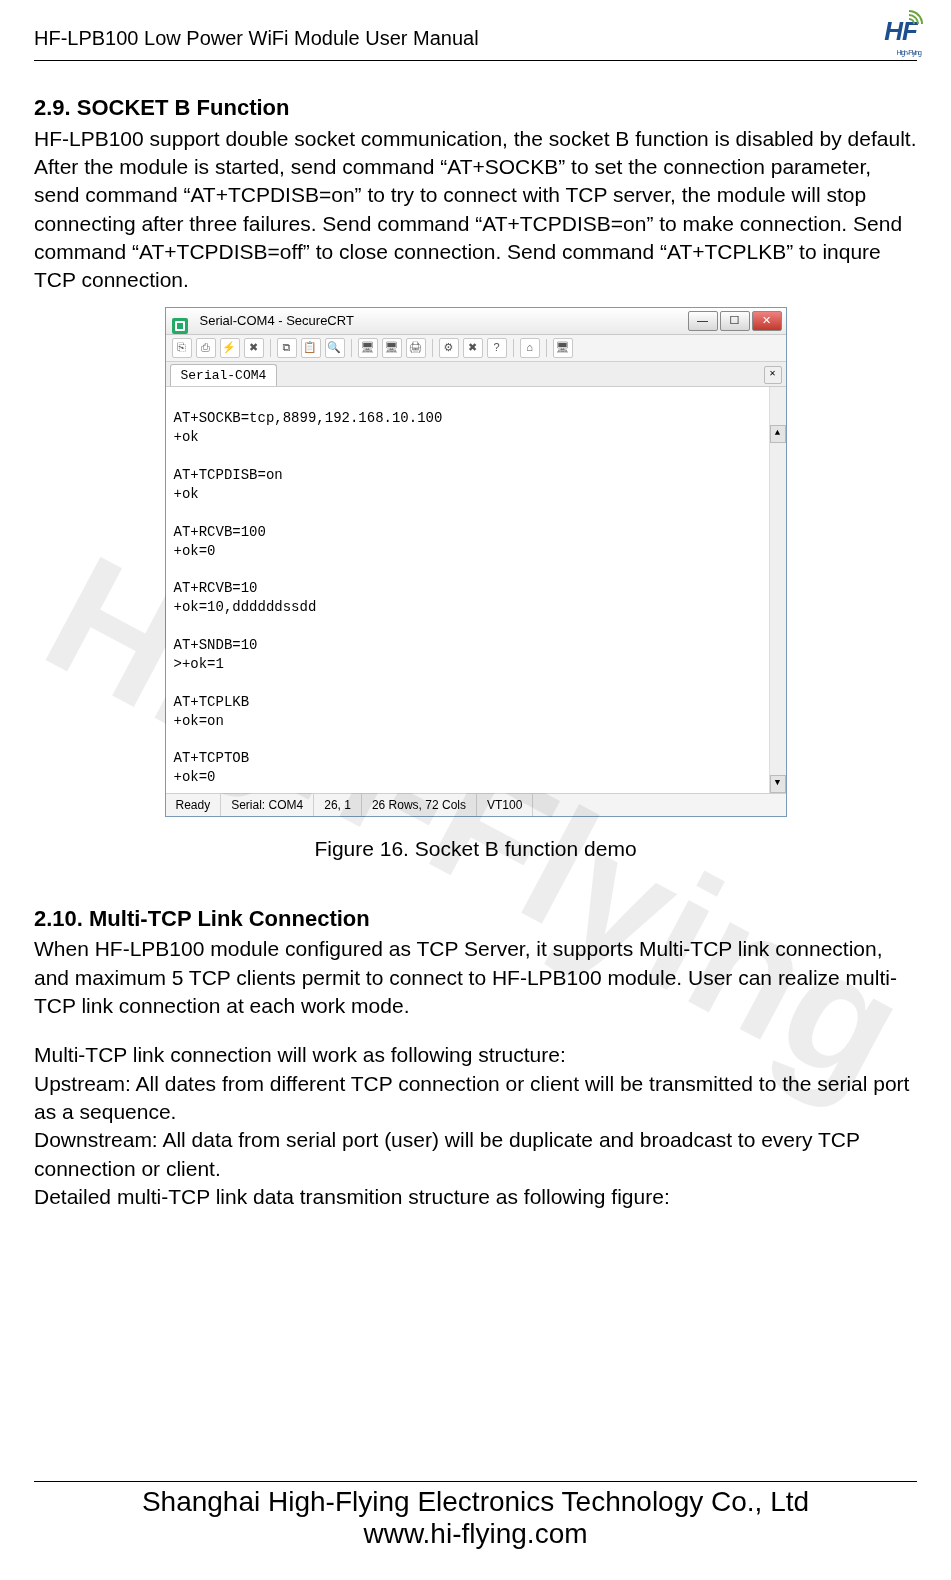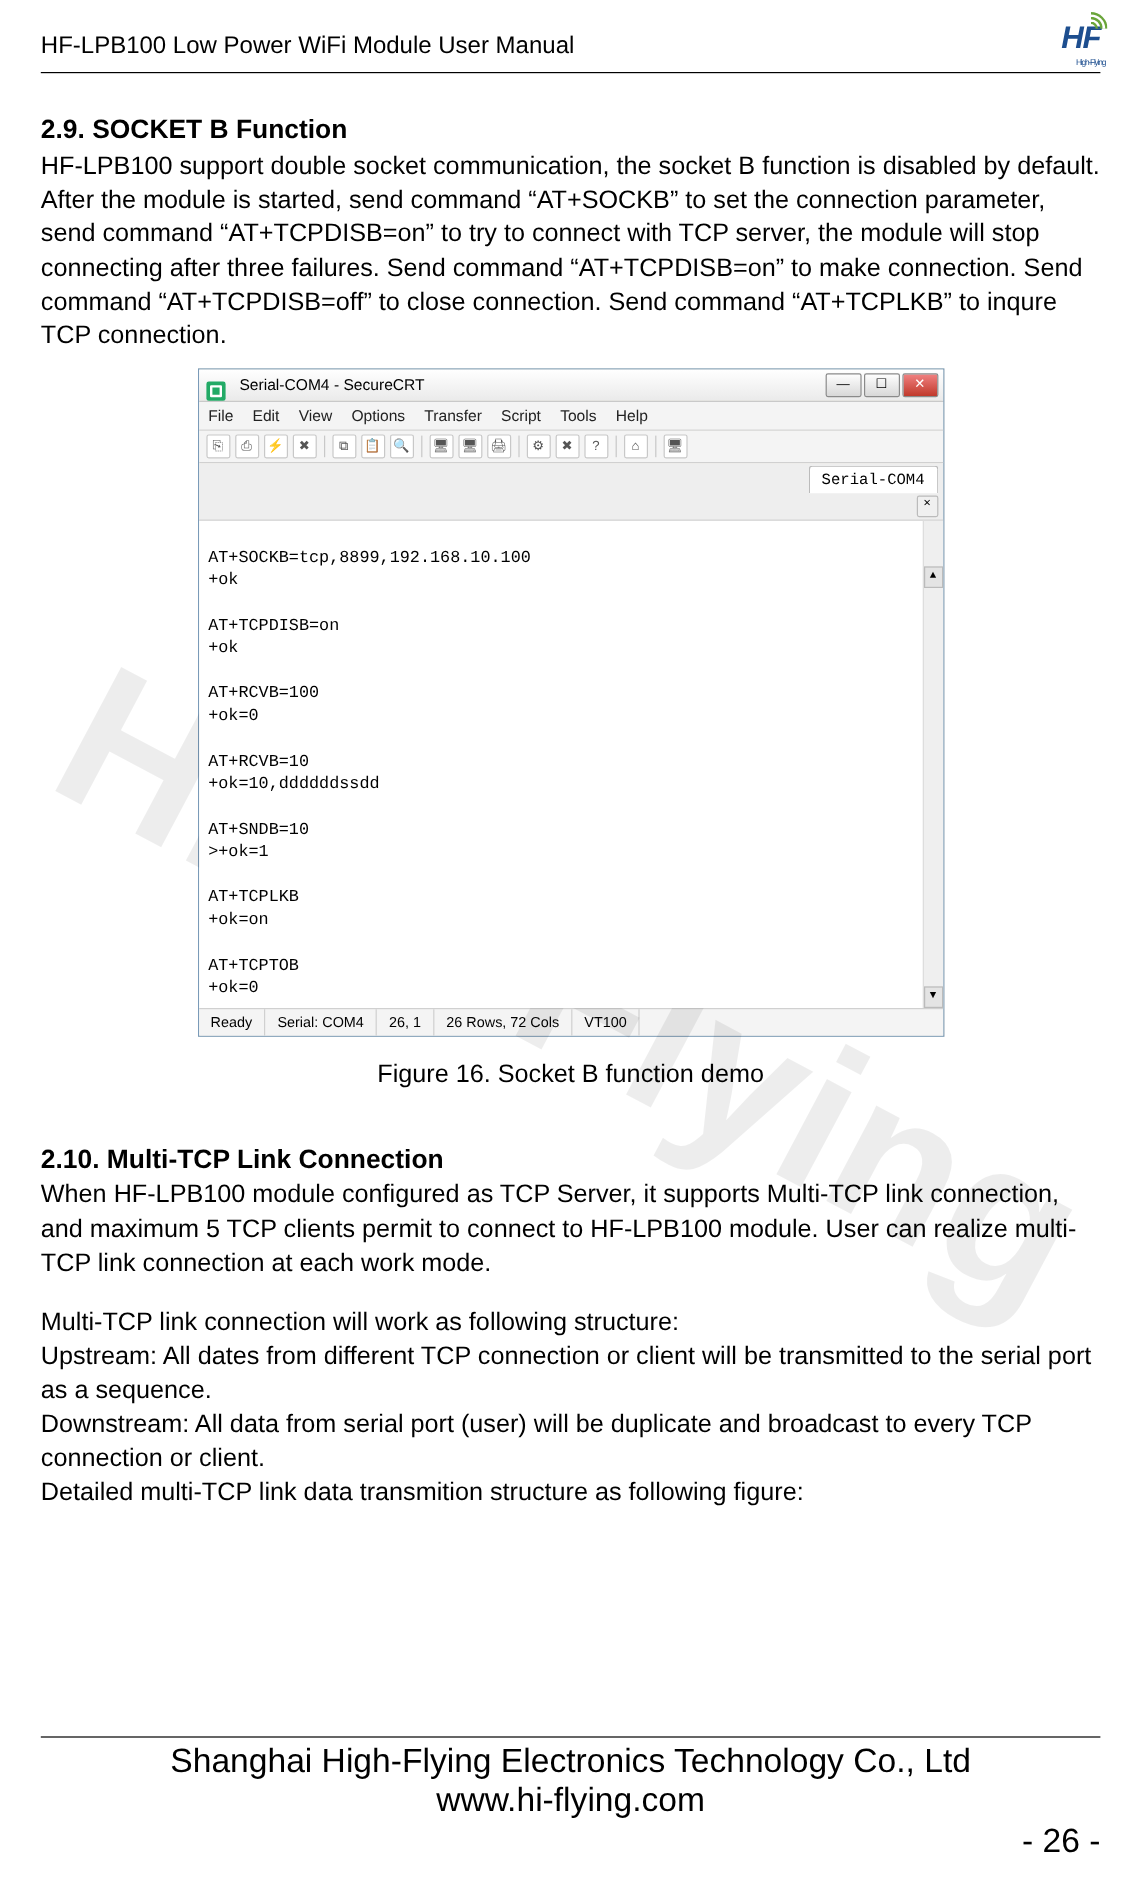--- a/index.html
+++ b/index.html
@@ -89,21 +89,21 @@
     padding: 3px 6px; background:#f4f4f4; border-bottom:1px solid #d0d0d0;
     display:flex; gap:4px; align-items:center;
   }
   .tb-ico {
     width:18px;height:18px;border:1px solid #c8c8c8;background:#fff;border-radius:2px;
     display:inline-flex;align-items:center;justify-content:center;font-size:11px;color:#555;
   }
   .tb-sep { width:1px;height:18px;background:#c8c8c8;margin:0 2px; }
   .crt-tabbar {
     background:#eee;border-bottom:1px solid #ccc; padding:2px 4px 0 4px;
-    display:flex;align-items:flex-end;gap:2px;font-family:"Courier New",monospace;font-size:13px;flex-direction:column;
+    display:flex;align-items:flex-end;gap:2px;font-family:"Courier New",monospace;font-size:13px;
   }
   .crt-tab {
     background:#fff;border:1px solid #bbb;border-bottom:none;padding:2px 10px;border-radius:3px 3px 0 0;
   }
   .crt-tab-x { margin-left:auto;width:16px;height:16px;border:1px solid #bbb;background:#f0f0f0;font-size:10px;line-height:14px;text-align:center;border-radius:2px;margin-bottom:2px;}
   .crt-term {
     background:#fff; font-family:"Courier New",monospace; font-size:14px; white-space:pre;
     padding:22px 8px 4px 8px; position:relative; height: 380px; overflow:hidden;
   }
   .crt-scrollbar { position:absolute;top:0;right:0;bottom:0;width:16px;background:#efefef;border-left:1px solid #ddd;}
@@ -160,30 +160,20 @@
           <div class="crt-title-left">
             <span class="crt-appicon"></span>
             <span>Serial-COM4 - SecureCRT</span>
           </div>
           <div class="win-btns">
             <span class="win-btn">—</span>
             <span class="win-btn">☐</span>
             <span class="win-btn win-close">✕</span>
           </div>
         </div>
-        <div class="crt-menu">
-          <span>File</span>
-          <span>Edit</span>
-          <span>View</span>
-          <span>Options</span>
-          <span>Transfer</span>
-          <span>Script</span>
-          <span>Tools</span>
-          <span>Help</span>
-        </div>
         <div class="crt-toolbar">
           <span class="tb-ico">⎘</span>
           <span class="tb-ico">⎙</span>
           <span class="tb-ico">⚡</span>
           <span class="tb-ico">✖</span>
           <span class="tb-sep"></span>
           <span class="tb-ico">⧉</span>
           <span class="tb-ico">📋</span>
           <span class="tb-ico">🔍</span>
           <span class="tb-sep"></span>
@@ -252,14 +242,13 @@
     <p>Downstream: All data from serial port (user) will be duplicate and broadcast to every TCP connection or client.</p>
     <p>Detailed multi-TCP link data transmition structure as following figure:</p>
   </div>
 </div>
 
 <div class="footer">
   <div class="footer-lines">
     <div>Shanghai High-Flying Electronics Technology Co., Ltd</div>
     <div>www.hi-flying.com</div>
   </div>
-  <div class="page-num">- 26 -</div>
 </div>
 
 </body></html>

